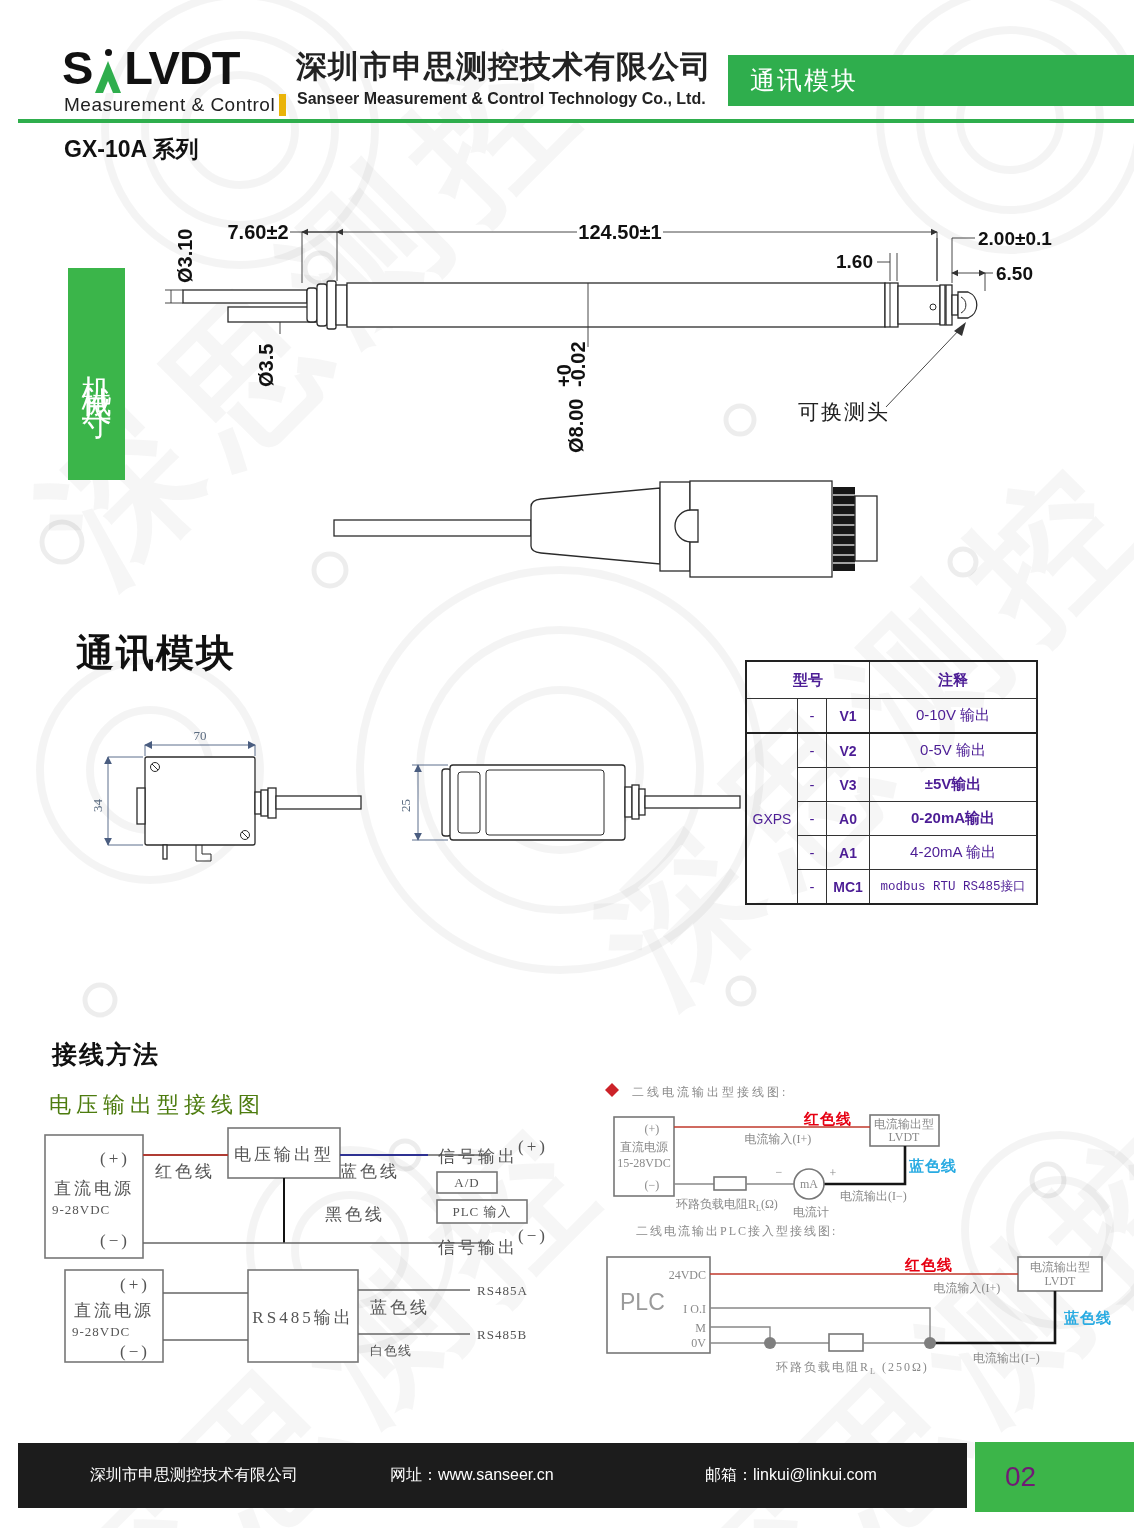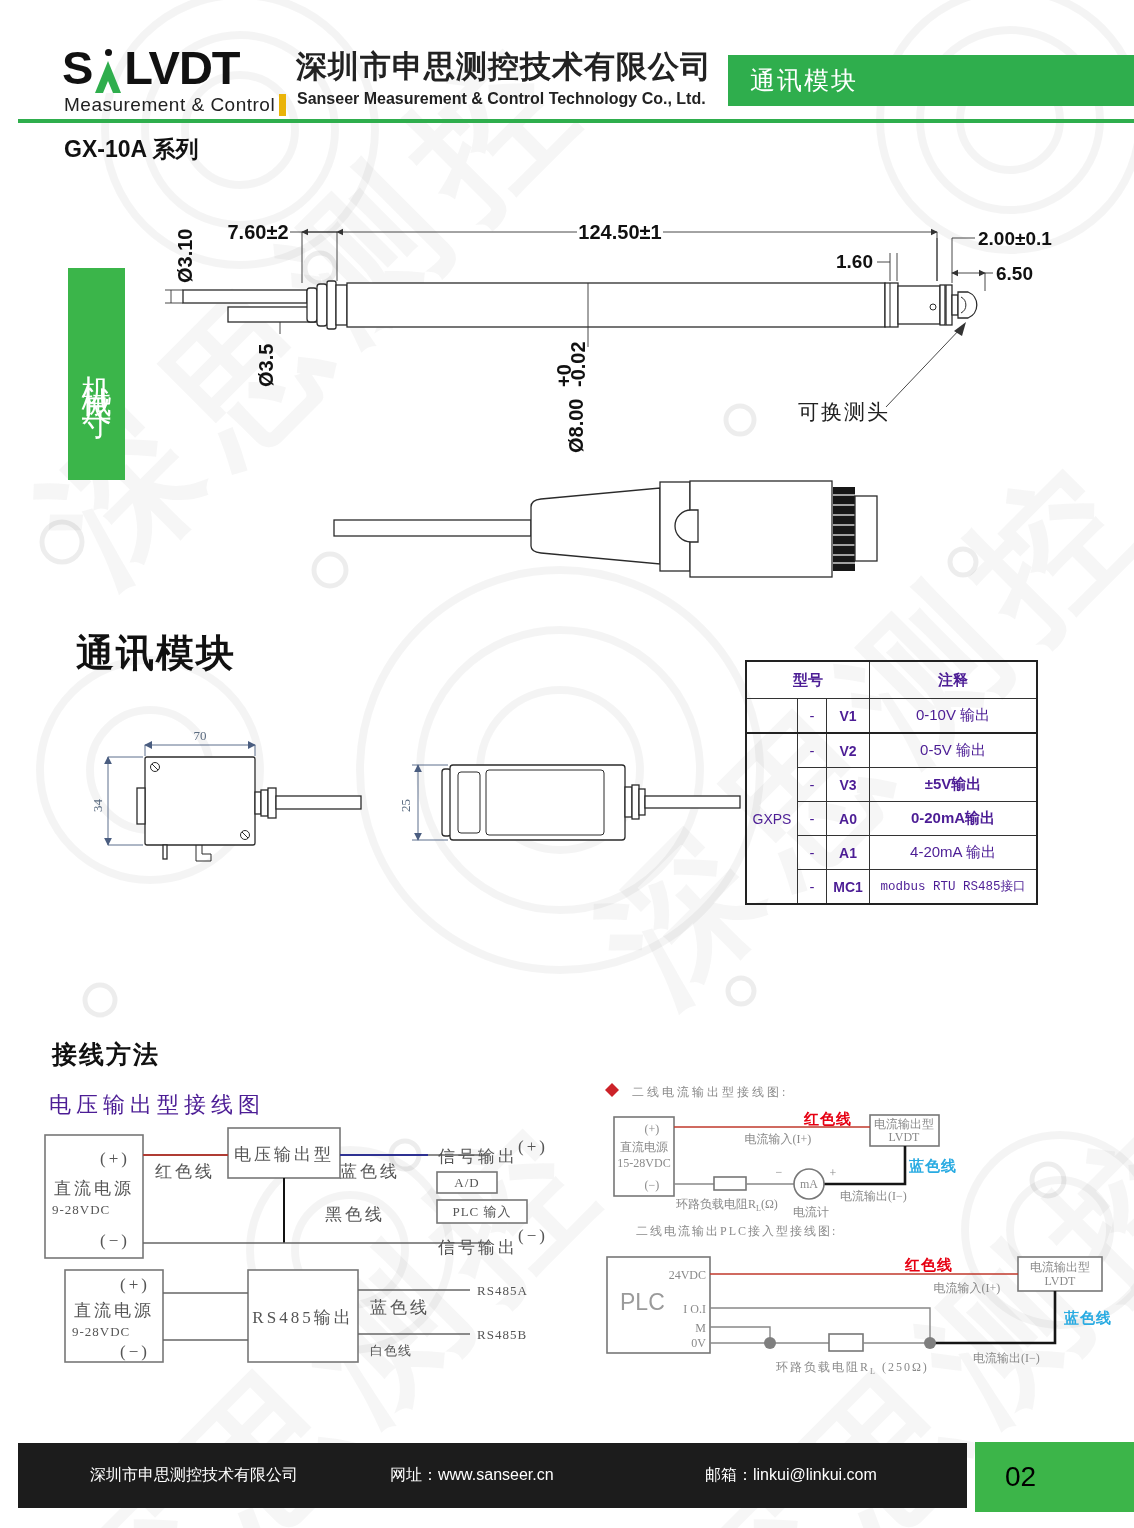--- a/index.html
+++ b/index.html
@@ -48,29 +48,29 @@
   .spec-table .c-code{width:38px;font-size:14px;font-weight:bold;}
   .spec-table .c-note{width:162px;}
   .spec-table .c-series{width:46px;font-size:14px;}
   .spec-table tr.bold .c-note{font-weight:700;}
   .spec-table tr.mono .c-note{font-family:"Liberation Mono",monospace;font-size:12.5px;}
 
   .desc{position:absolute;left:50px;top:924px;width:1074px;font-size:19px;color:#3c3c3c;line-height:1.65;}
 
   .wiring-heading{position:absolute;left:52px;top:1038px;font-size:25px;font-weight:800;color:#111;letter-spacing:2px;}
   .voltage-title{position:absolute;left:49px;top:1090px;font-size:22px;font-family:"Liberation Serif",serif;
-                 letter-spacing:5px;color:#4c1d95;}
+                 letter-spacing:5px;color:#4d7c0f;}
 
   
   .footer-bar{position:absolute;left:18px;top:1443px;width:949px;height:65px;background:#1c1c1c;color:#fff;
               display:flex;align-items:center;font-size:16px;}
   .footer-bar .f1{position:absolute;left:72px;}
   .footer-bar .f2{position:absolute;left:372px;}
   .footer-bar .f3{position:absolute;left:687px;}
-  .page-box{position:absolute;left:975px;top:1442px;width:159px;height:70px;background:#3cb549;color:#000000;
+  .page-box{position:absolute;left:975px;top:1442px;width:159px;height:70px;background:#3cb549;color:#701a75;
             font-size:28px;display:flex;align-items:center;padding-left:30px;box-sizing:border-box;}
 
   
   svg{position:absolute;overflow:visible;}
   .draw{stroke:#2b2b2b;fill:#ffffff;stroke-width:1.3;}
   .thin{stroke:#2b2b2b;fill:none;stroke-width:1;}
   .dimline{stroke:#333;fill:none;stroke-width:0.9;}
   .dimtext{font-family:"Liberation Sans",sans-serif;font-size:20px;fill:#111;font-weight:700;}
   .dimtext2{font-family:"Liberation Sans",sans-serif;font-size:19px;fill:#111;font-weight:700;}
   .cjk-serif{font-family:"Liberation Serif",serif;}

